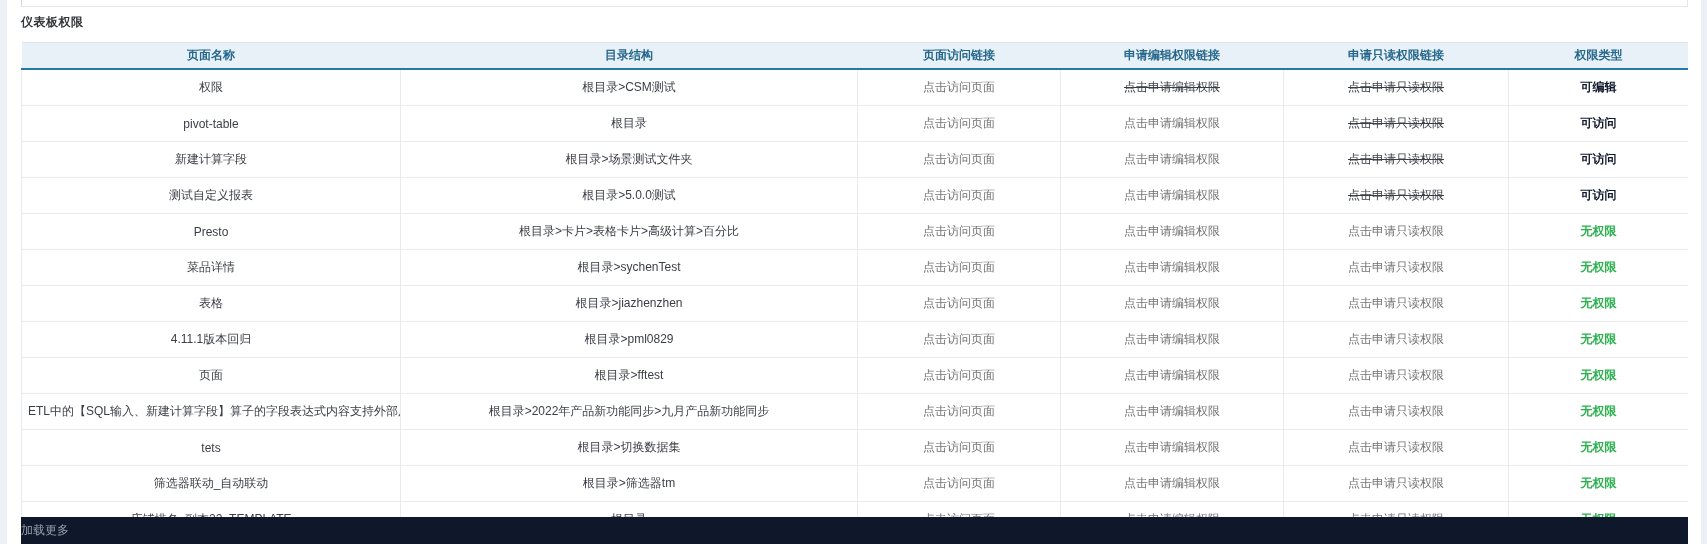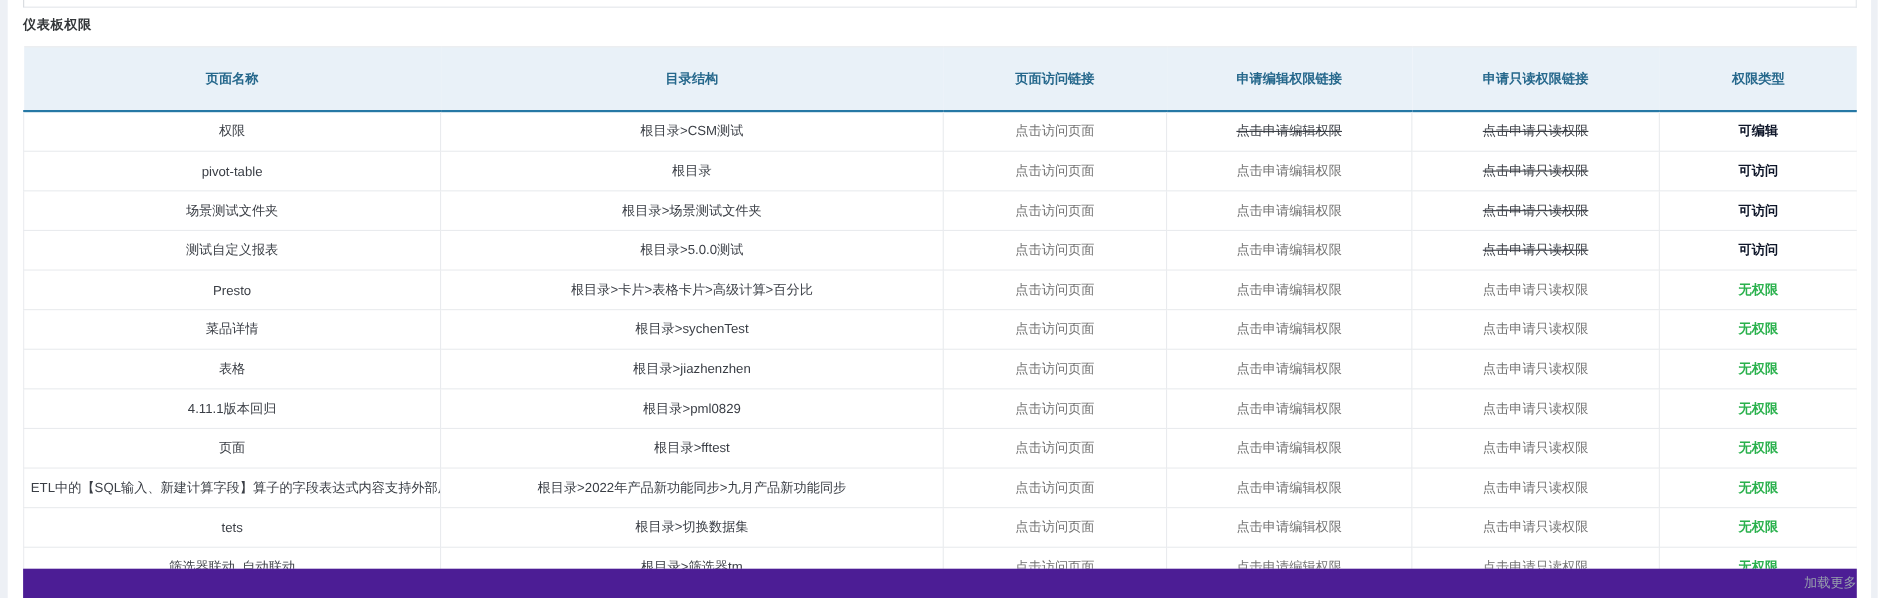--- a/index.html
+++ b/index.html
@@ -23,37 +23,37 @@
   }
   .table-clip{
     position:absolute;left:21px;top:42px;width:1667px;height:475px;overflow:hidden;
   }
   table.perm-table{
     border-collapse:collapse;table-layout:fixed;width:1667px;background:#fff;
     border-top:1px solid #dfe3e8;
   }
   .perm-table th{
     background:#e9f1f8;color:#26688c;font-weight:bold;font-size:12px;
-    height:25px;padding:16px;
+    height:25px;padding:0;
     border-bottom:2px solid #2678a5;
     margin-left:39px;
   }
   .perm-table td{
     border:1px solid #e9ebee;height:35px;padding:0 6px;text-align:center;
     font-size:12px;color:#3a3e45;white-space:nowrap;overflow:hidden;
   }
   a.link{color:#737373;text-decoration:none;cursor:pointer;}
   .struck{color:#3a3e45;text-decoration:line-through;}
   .perm{font-weight:bold;}
   .perm-editable{color:#0f172a;}
   .perm-viewable{color:#0f172a;}
   .perm-none{color:#2ab14d;}
   .load-more-bar{
     position:absolute;left:21px;top:517px;width:1667px;height:27px;
-    display:flex;align-items:center;justify-content:flex-end;background:#4c1d95;
+    display:flex;align-items:center;justify-content:flex-start;background:#0f172a;
   }
   .load-more{font-size:12px;color:#98a0ad;cursor:pointer;}
 </style>
 </head>
 <body>
 
 <div class="edge-strip edge-left"></div>
 <div class="edge-strip edge-right"></div>
 
 <div class="prev-section-remnant"></div>
@@ -91,21 +91,21 @@
         </tr>
         <tr>
           <td>pivot-table</td>
           <td>根目录</td>
           <td><a class="link">点击访问页面</a></td>
           <td><a class="link">点击申请编辑权限</a></td>
           <td><span class="struck">点击申请只读权限</span></td>
           <td><span class="perm perm-viewable">可访问</span></td>
         </tr>
         <tr>
-          <td>场景测试文件夹</td>
+          <td>新建计算字段</td>
           <td>根目录&gt;场景测试文件夹</td>
           <td><a class="link">点击访问页面</a></td>
           <td><a class="link">点击申请编辑权限</a></td>
           <td><span class="struck">点击申请只读权限</span></td>
           <td><span class="perm perm-viewable">可访问</span></td>
         </tr>
         <tr>
           <td>测试自定义报表</td>
           <td>根目录&gt;5.0.0测试</td>
           <td><a class="link">点击访问页面</a></td>

